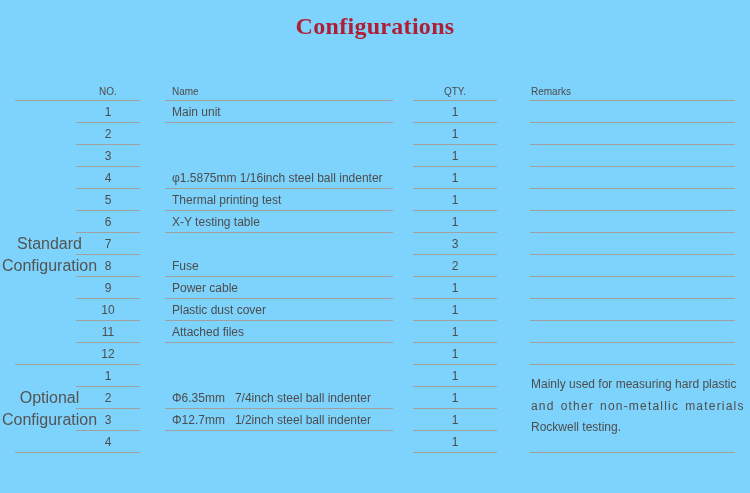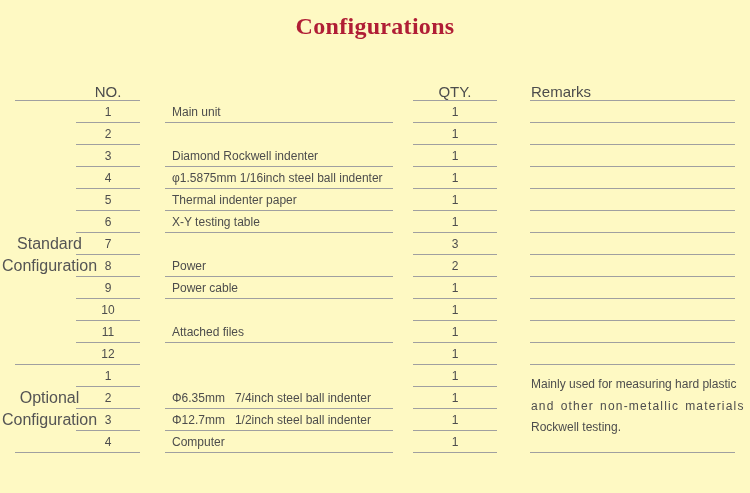--- a/index.html
+++ b/index.html
@@ -1,17 +1,17 @@
 <!DOCTYPE html>
 <html><head>
 <meta charset="utf-8">
 <style>
   html,body { margin:0; padding:0; background:#ffffff; }
   .sheet {
-    position:relative; width:750px; height:493px; background:#fef9c3;
+    position:relative; width:750px; height:493px; background:#7dd3fc;
     font-family:"Liberation Sans", sans-serif; overflow:hidden;
   }
   .title {
     position:absolute; top:13px; left:0; width:100%;
     text-align:center; font-family:"Liberation Serif", serif;
     font-weight:bold; font-size:24px; letter-spacing:0.3px; color:#b01e35;
   }
   .tbl { position:absolute; left:15px; top:83px; width:720px; height:370px; }
   .row {
     display:grid;
@@ -22,21 +22,21 @@
   .c {
     display:flex; align-items:center; box-sizing:border-box;
     font-size:12px; color:#4d4d4d; overflow:visible;
   }
   .b  { border-bottom:1px solid #a0a0a0; }
   .col1 { grid-column:1; }
   .num  { grid-column:2; justify-content:center; }
   .name { grid-column:4; padding-left:7px; white-space:pre; }
   .qty  { grid-column:6; justify-content:center; }
   .rem  { grid-column:8; padding-left:1px; }
-  .hcell { font-size:15px; color:#4c4c4c; }
+  .hcell { font-size:10px; color:#4c4c4c; }
   .hno { grid-column:1 / 3; justify-content:center; padding-left:61px; }
   .lab {
     justify-content:center; white-space:nowrap; padding-left:8px;
     font-size:16px; color:#545454;
   }
   .remarks-block {
     position:absolute; left:515px; top:282px; width:205px; height:88px;
     box-sizing:border-box; border-bottom:1px solid #a0a0a0;
     padding:9px 0 0 1px; font-size:12px; color:#4d4d4d;
   }
@@ -46,80 +46,81 @@
 </head>
 <body>
 
 <div class="sheet">
   <div class="title" style="color: rgb(176, 30, 53);">Configurations</div>
 
   <div class="tbl">
 
     <div class="row hrow">
       <div class="c hcell hno b">NO.</div>
+      <div class="c hcell name b">Name</div>
       <div class="c hcell qty b">QTY.</div>
       <div class="c hcell rem b">Remarks</div>
     </div>
 
     <div class="row">
       <div class="c num b">1</div>
       <div class="c name b">Main unit</div>
       <div class="c qty b">1</div>
       <div class="c rem b"></div>
     </div>
     <div class="row">
       <div class="c num b">2</div>
       <div class="c qty b">1</div>
       <div class="c rem b"></div>
     </div>
     <div class="row">
       <div class="c num b">3</div>
-      <div class="c name b">Diamond Rockwell indenter</div>
       <div class="c qty b">1</div>
       <div class="c rem b"></div>
     </div>
     <div class="row">
       <div class="c num b">4</div>
       <div class="c name b">φ1.5875mm 1/16inch steel ball indenter</div>
       <div class="c qty b">1</div>
       <div class="c rem b"></div>
     </div>
     <div class="row">
       <div class="c num b">5</div>
-      <div class="c name b">Thermal indenter paper</div>
+      <div class="c name b">Thermal printing test</div>
       <div class="c qty b">1</div>
       <div class="c rem b"></div>
     </div>
     <div class="row">
       <div class="c num b">6</div>
       <div class="c name b">X-Y testing table</div>
       <div class="c qty b">1</div>
       <div class="c rem b"></div>
     </div>
     <div class="row">
       <div class="c lab col1">Standard</div>
       <div class="c num b">7</div>
       <div class="c qty b">3</div>
       <div class="c rem b"></div>
     </div>
     <div class="row">
       <div class="c lab col1">Configuration</div>
       <div class="c num b">8</div>
-      <div class="c name b">Power</div>
+      <div class="c name b">Fuse</div>
       <div class="c qty b">2</div>
       <div class="c rem b"></div>
     </div>
     <div class="row">
       <div class="c num b">9</div>
       <div class="c name b">Power cable</div>
       <div class="c qty b">1</div>
       <div class="c rem b"></div>
     </div>
     <div class="row">
       <div class="c num b">10</div>
+      <div class="c name b">Plastic dust cover</div>
       <div class="c qty b">1</div>
       <div class="c rem b"></div>
     </div>
     <div class="row">
       <div class="c num b">11</div>
       <div class="c name b">Attached files</div>
       <div class="c qty b">1</div>
       <div class="c rem b"></div>
     </div>
     <div class="row">
@@ -141,21 +142,20 @@
     </div>
     <div class="row">
       <div class="c lab col1">Configuration</div>
       <div class="c num b">3</div>
       <div class="c name b">Φ12.7mm   1/2inch steel ball indenter</div>
       <div class="c qty b">1</div>
     </div>
     <div class="row">
       <div class="c col1 b"></div>
       <div class="c num b">4</div>
-      <div class="c name b">Computer</div>
       <div class="c qty b">1</div>
     </div>
 
     <div class="remarks-block">
       <div class="rline">Mainly used for measuring hard plastic</div>
       <div class="rline rline-justify">and other non-metallic materials</div>
       <div class="rline">Rockwell testing.</div>
     </div>
 
   </div>

